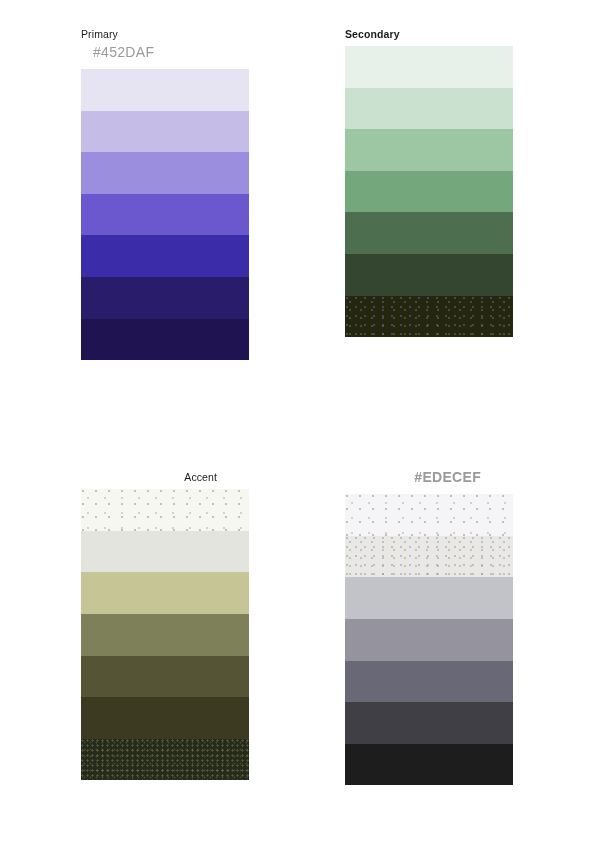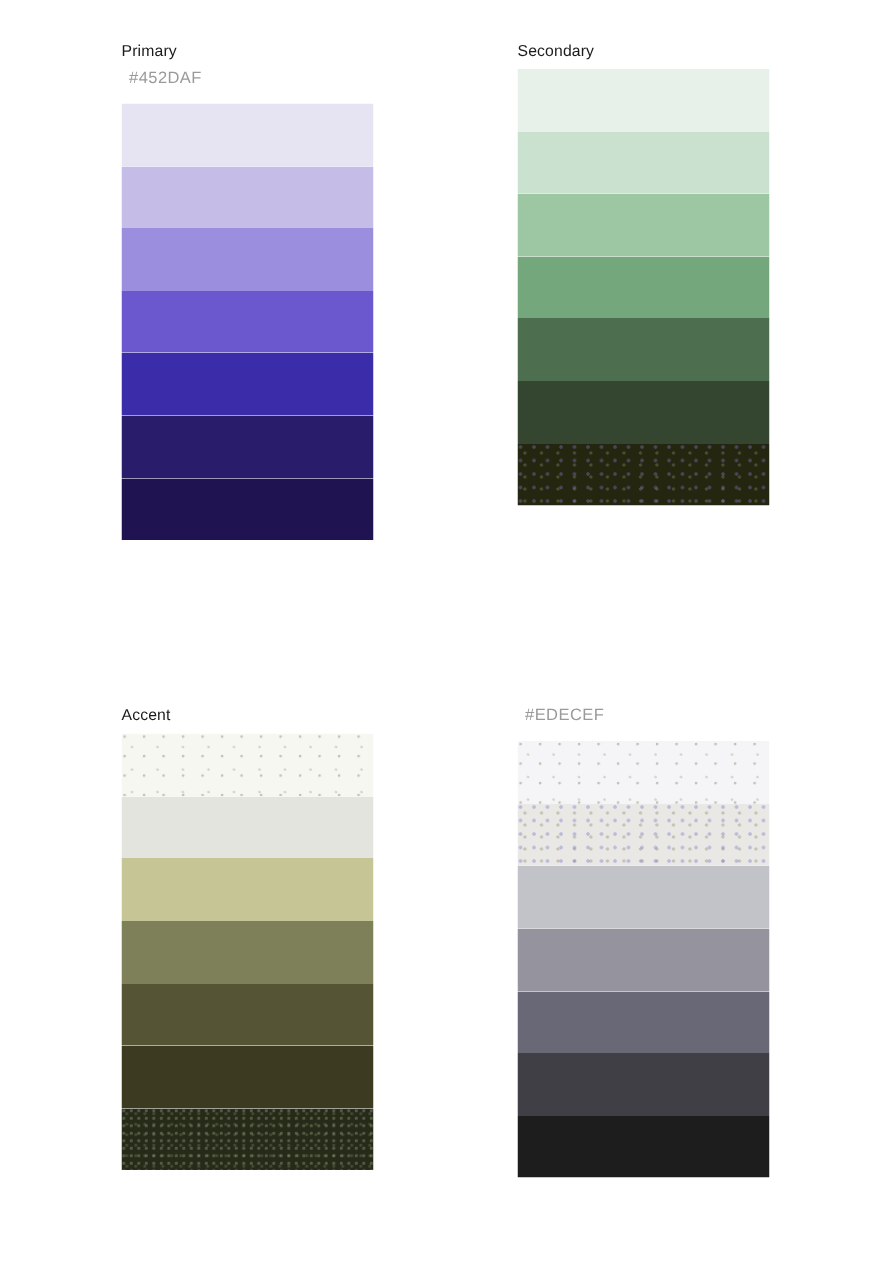--- a/index.html
+++ b/index.html
@@ -23,37 +23,37 @@
     width: 432px;
     display: grid;
     grid-template-columns: 168px 96px 168px;
     grid-template-rows: auto auto;
     row-gap: 111px;
   }
   .palette-group {
     width: 136px;
   }
   .palette-group.col-left  { grid-column: 1; }
-  .palette-group.col-right { grid-column: 3; }
+  .palette-group.col-right { grid-column: 3; font-weight: bold; }
   .group-row-1 { grid-row: 1; }
-  .group-row-2 { grid-row: 2; }
+  .group-row-2 { grid-row: 2; text-align: right; }
 
   .group-name {
     font-size: 10.5px;
     line-height: 13px;
     color: #1b1b1b;
     letter-spacing: 0.1px;
     margin: 0 0 5px 0;
   }
   .group-hex {
-    font-size: 11px;
+    font-size: 14px;
     line-height: 13px;
     color: #9a9a9a;
     letter-spacing: 0.3px;
-    margin: 0 0 10px 5px;
+    margin: 0 0 10px 12px;
   }
   .swatch-stack {
     width: 168px;
     display: flex;
     flex-direction: column;
   }
   .swatch {
     width: 168px;
     height: 41.6px;
     position: relative;

